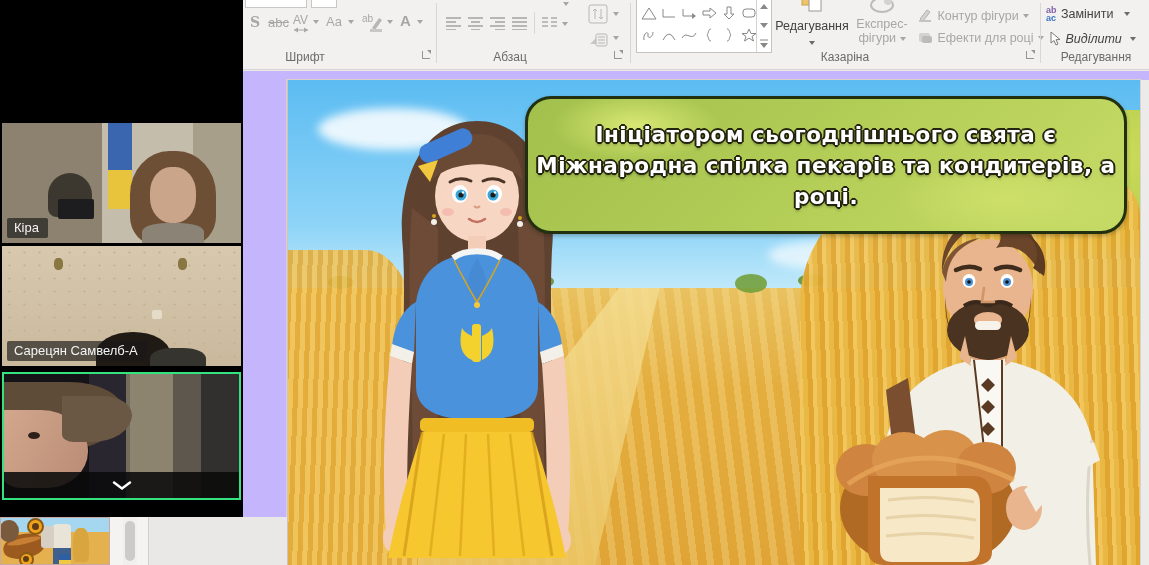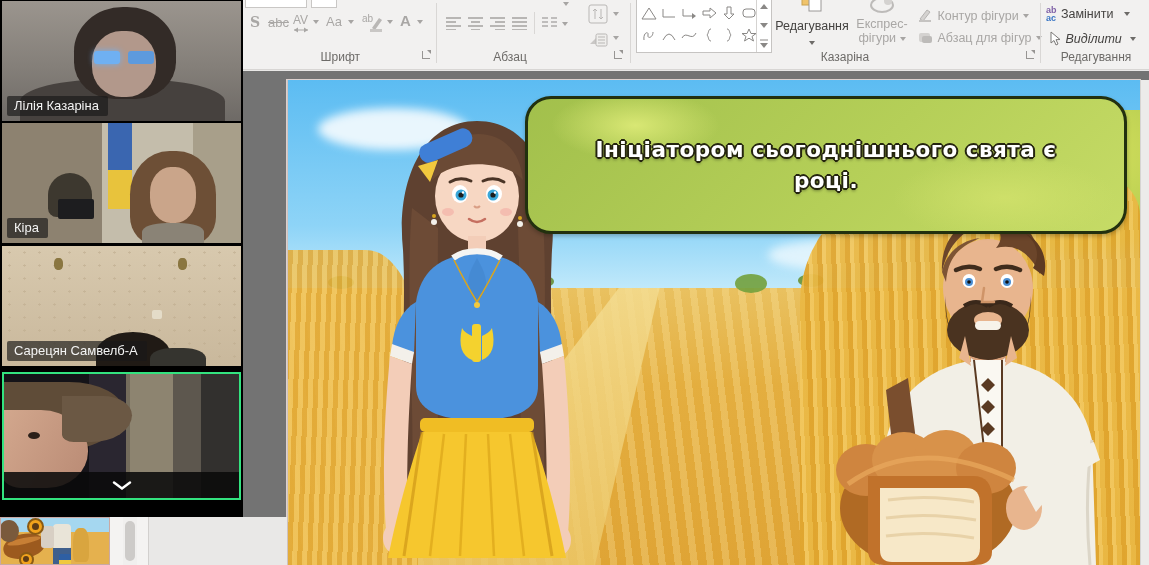--- a/index.html
+++ b/index.html
@@ -38,21 +38,21 @@
     background:#fff; border:1px solid #c6c4c2; }
   .shape-cell { position:absolute; width:18px; height:18px; display:flex; align-items:center; justify-content:center; }
   .gal-scroll { position:absolute; right:0; top:0; width:15px; height:54px; border-left:1px solid #d5d3d1; }
   .gal-scroll .sc { position:absolute; left:0; width:14px; height:18px; display:flex; align-items:center; justify-content:center; }
 
   .stack-big { position:absolute; text-align:center; }
   .stack-big .t { font-size:12.5px; color:#444240; white-space:nowrap; }
   .stack-big .t.dis { color:#a9a7a5; }
 
   
-  .workspace { position:absolute; left:0; top:71px; width:1149px; height:494px; background:#737373;text-decoration:underline; }
+  .workspace { position:absolute; left:0; top:71px; width:1149px; height:494px; background:#c4b5fd;text-decoration:underline; }
   .right-strip { position:absolute; left:1140px; top:9px; width:9px; height:485px;
     background:#ecebea; border-left:1px solid #d6d4d2; }
 
   .slide { position:absolute; left:287px; top:9px; width:853px; height:485px;
     background:linear-gradient(180deg,#5cbcf2 0%, #8ed4f7 30%, #c8ecfb 45%);
     border-left:1px solid #cfc3c0; box-shadow:0 0 0 1px #dcd0cd; overflow:hidden; }
 
   .cloud { position:absolute; background:#fff; border-radius:50%; opacity:.85; filter:blur(5px); }
   .hill-green { position:absolute; right:-50px; top:30px; width:280px; height:150px;
     background:radial-gradient(ellipse at 60% 30%, #d6e05e 0%, #b3cc4e 60%, rgba(179,204,78,0) 72%); }
@@ -130,21 +130,21 @@
     <div class="rbtn fg-aa" style="left:326px; top:14px;">Aa</div>
     <span class="caret" style="position:absolute; left:348px; top:20px;"></span>
     <svg class="mini-svg" style="left:362px; top:12px;" width="22" height="20">
       <text x="0" y="10" font-size="10" fill="#a9a7a5" font-family="Liberation Sans">ab</text>
       <path d="M10,16 L17,6 L20,8 L13,18 Z" fill="#b9b7b5"></path>
       <rect x="8" y="17" width="12" height="3" fill="#c9c7c5"></rect>
     </svg>
     <span class="caret" style="position:absolute; left:387px; top:20px;"></span>
     <div class="rbtn fg-A" style="left:400px; top:12px;">A</div>
     <span class="caret" style="position:absolute; left:417px; top:20px;"></span>
-    <div class="grp-label" style="left:250px; width:110px;text-align:right;">Шрифт</div>
+    <div class="grp-label" style="left:250px; width:110px;">Шрифт</div>
     <div class="launcher" style="left:422px; top:49px;"></div>
 
     <div class="rb-sep" style="left:436px;"></div>
 
     <svg class="align-svg" style="left:445px; top:16px;" width="17" height="14">
       <g stroke="#a9a7a5" stroke-width="1.6">
           <line x1="1" y1="2" x2="16" y2="2"></line>
           <line x1="1" y1="6" x2="11" y2="6"></line>
           <line x1="1" y1="10" x2="16" y2="10"></line>
           <line x1="1" y1="14" x2="11" y2="14"></line>
@@ -311,21 +311,21 @@
           <rect x="2" y="12" width="12" height="2" fill="#c5c3c1"></rect>
       </svg>
       <span class="rtext dis">Контур фігури</span>
       <span class="caret"></span>
     </div>
     <div style="position:absolute; left:917px; top:28px;">
       <svg width="16" height="14" style="vertical-align:-2px;">
         <rect x="2" y="3" width="11" height="9" rx="2" fill="#d4d2d0"></rect>
           <rect x="5" y="6" width="10" height="7" rx="2" fill="#bdbbb9"></rect>
       </svg>
-      <span class="rtext dis">Абзац для фігур</span>
+      <span class="rtext dis">Ефекти для році</span>
       <span class="caret"></span>
     </div>
     <div class="grp-label" style="left:790px; width:110px;">Казаріна</div>
     <div class="launcher" style="left:1026px; top:49px;"></div>
 
     <div class="rb-sep" style="left:1040px;"></div>
 
     <div style="position:absolute; left:1046px; top:4px;">
       <span style="display:inline-block; vertical-align:middle; line-height:8px; font-size:9px; font-weight:bold;">
         <span style="color:#8063a8;">ab</span><br>
@@ -452,20 +452,21 @@
         </g>
         <path d="M40,268 L145,268 C158,268 164,276 164,290 L164,344 C164,354 156,357 146,357 L56,357 C46,357 40,352 40,342 Z" fill="#c1722b"></path>
         <path d="M52,280 L138,280 C148,280 152,286 152,296 L152,340 C152,350 146,354 136,354 L64,354 C56,354 52,350 52,342 Z" fill="#f7e8c8"></path>
         <path d="M60,292 Q100,286 146,294 M58,310 Q100,304 148,312 M58,328 Q100,322 146,330" stroke="#e8d2a8" stroke-width="3" fill="none"></path>
         <ellipse cx="196" cy="300" rx="18" ry="22" fill="#e8b58e"></ellipse>
         <path d="M196,282 C220,260 248,240 266,234 L272,252 C252,262 224,284 208,304 Z" fill="#f2efe6"></path>
       </svg>
 
       <div class="slide-textbox">
         <div class="ln">Ініціатором сьогоднішнього свята є</div>
+        <div class="ln">Міжнародна спілка пекарів та кондитерів, а</div>
         <div class="ln">році.</div>
       </div>
     </div>
     <div class="right-strip"></div>
   </div>
 
   <div class="thumb-zone">
     <div class="right-gray"></div>
     <div class="vline"></div>
     <div class="thumb-scroll">
@@ -483,29 +484,20 @@
       <div class="blob" style="left:31px; top:5px;  width:7px;  height:7px;  background:#5f3c16; border-radius:50%;"></div>
       <div class="blob" style="left:18px; top:34px; width:15px; height:15px; background:#f2a31c; border-radius:50%; border:2px solid #8a5a14;"></div>
       <div class="blob" style="left:22px; top:38px; width:6px;  height:6px;  background:#5f3c16; border-radius:50%;"></div>
       <div class="blob" style="left:58px; top:36px; width:12px; height:12px; background:#2e5fa3; border-radius:2px;"></div>
       <div class="blob" style="left:58px; top:42px; width:12px; height:6px;  background:#f0c93f;"></div>
     </div>
   </div>
 
   <div class="video-panel">
 
-    <div class="vtile" style="top:1px;">
-      <div class="blob" style="inset:0; background:linear-gradient(180deg,#9b958e 0%,#847f79 55%,#6e6a66 100%);"></div>
-      <div class="blob" style="left:18px; top:78px; width:205px; height:50px; background:#46413e; border-radius:45% 45% 0 0;"></div>
-      <div class="blob" style="left:72px; top:6px; width:102px; height:92px; background:#332b27; border-radius:48% 48% 40% 40%;"></div>
-      <div class="blob" style="left:90px; top:30px; width:64px; height:66px; background:#b2988b; border-radius:46%;"></div>
-      <div class="blob" style="left:92px; top:50px; width:26px; height:13px; background:#6fb0f2; border-radius:3px; box-shadow:0 0 6px #6fb0f2;"></div>
-      <div class="blob" style="left:126px; top:50px; width:26px; height:13px; background:#5d9add; border-radius:3px;"></div>
-      <div class="name-label">Лілія Казаріна</div>
-    </div>
 
     <div class="vtile" style="top:123px;">
       <div class="blob" style="inset:0; background:linear-gradient(90deg,#8d8270 0 42%,#c4bdab 42% 80%,#a89f8a 80%);"></div>
       <div class="blob" style="left:106px; top:0; width:24px; height:86px; background:linear-gradient(180deg,#3a66b0 0 55%, #e8c33c 55%);"></div>
       <div class="blob" style="left:46px; top:50px; width:44px; height:44px; background:#3d382f; border-radius:50% 50% 20% 20%;"></div>
       <div class="blob" style="left:56px; top:76px; width:36px; height:20px; background:#1d1d1f; border-radius:2px;"></div>
       <div class="blob" style="left:128px; top:28px; width:86px; height:94px; background:#6d4f36; border-radius:46% 46% 30% 30%;"></div>
       <div class="blob" style="left:148px; top:44px; width:46px; height:56px; background:#caa58a; border-radius:45%;"></div>
       <div class="blob" style="left:140px; top:100px; width:62px; height:22px; background:#8a8376; border-radius:40% 40% 0 0;"></div>
       <div class="name-label">Кіра</div>

